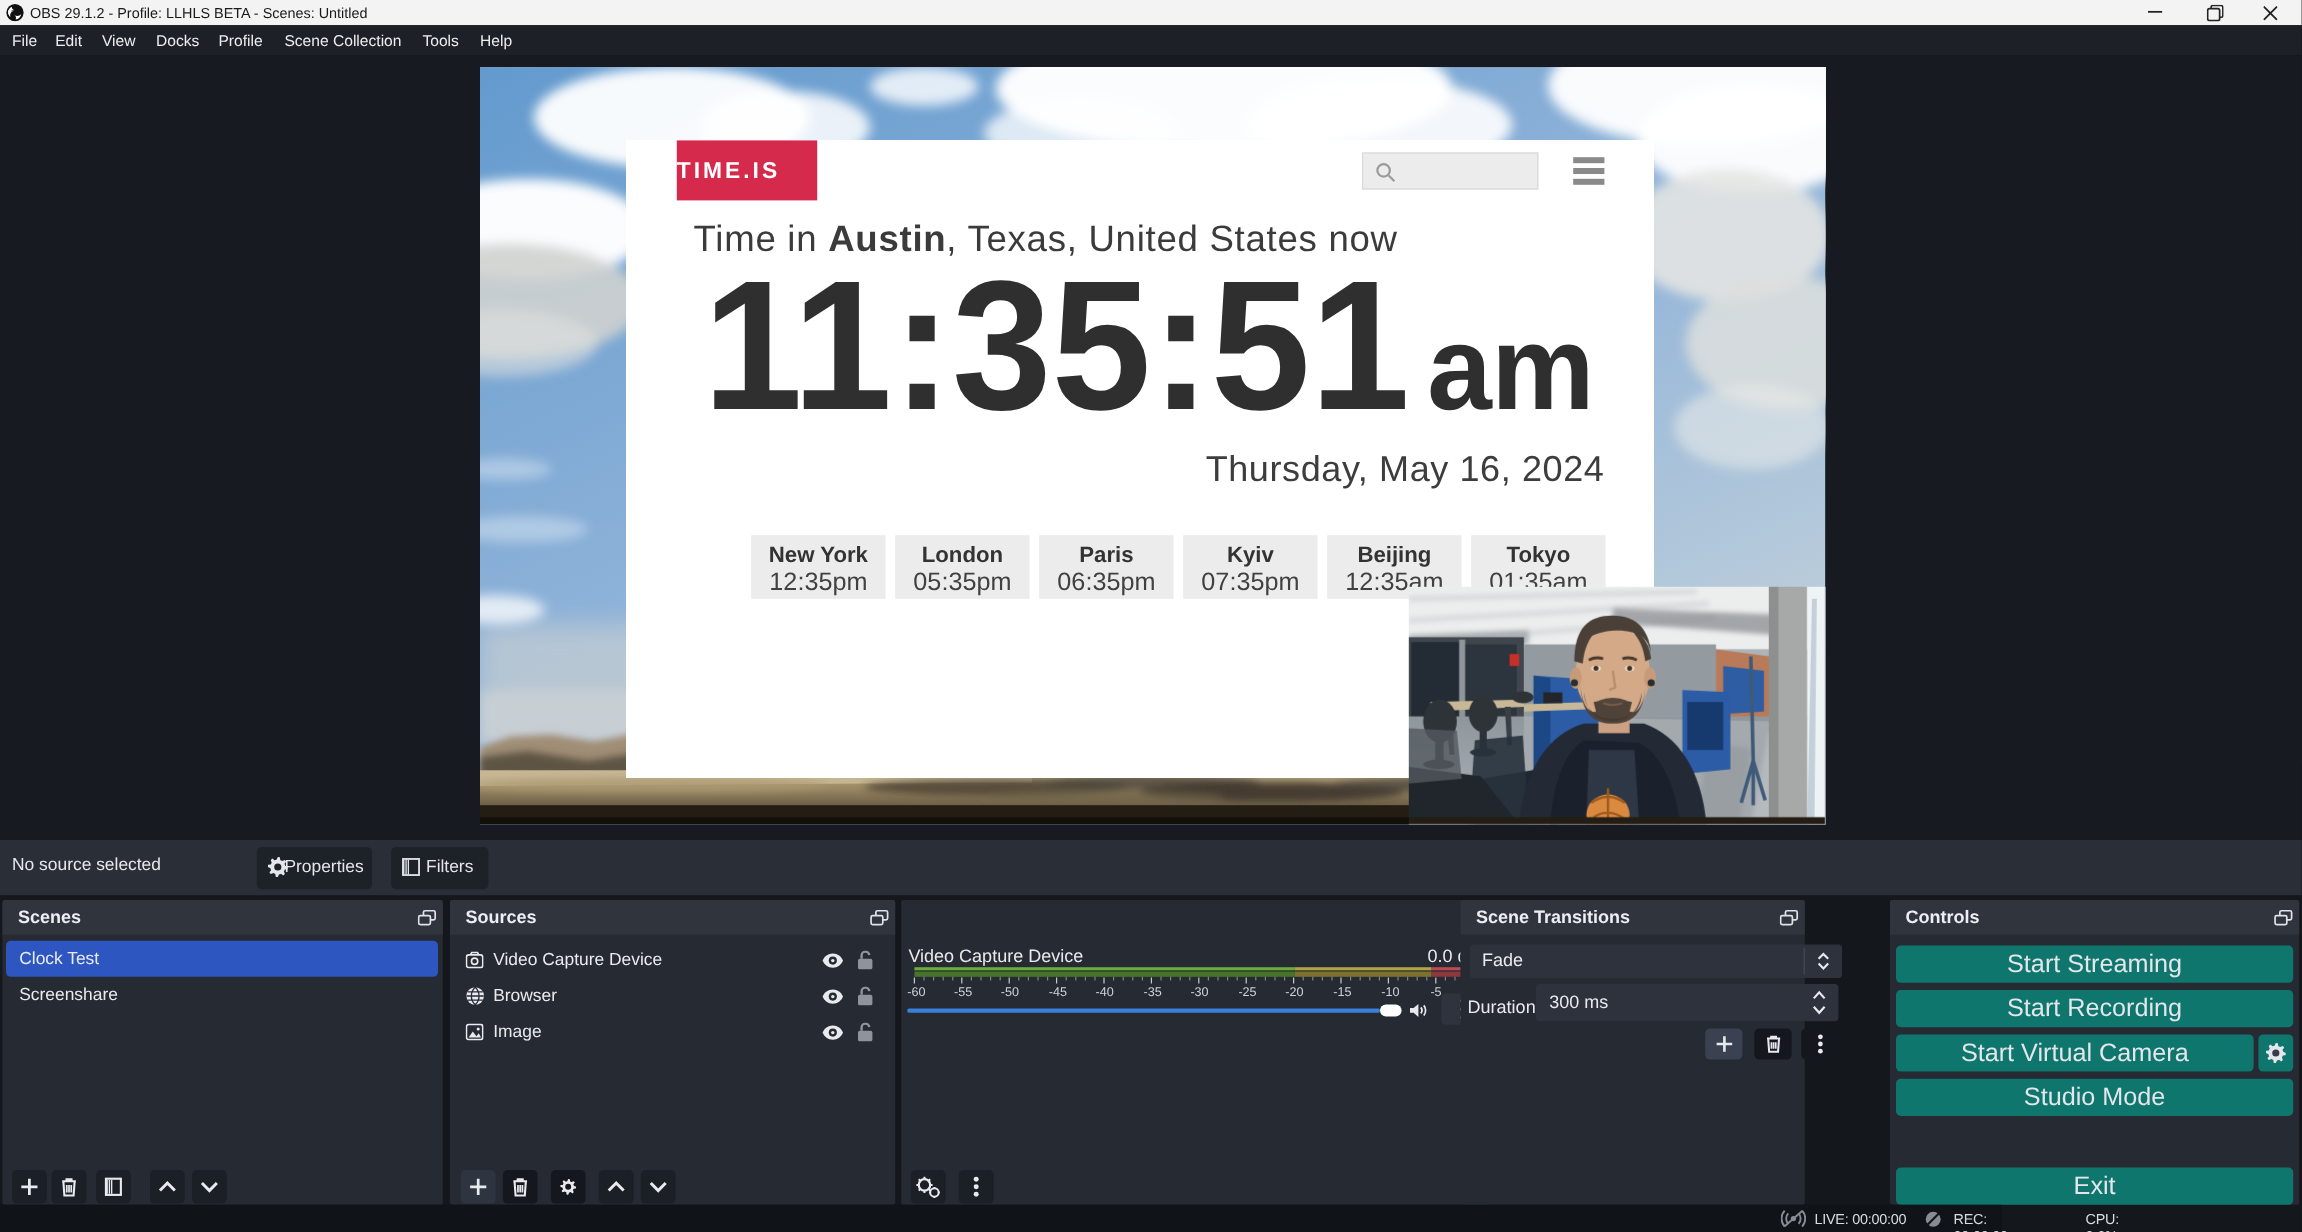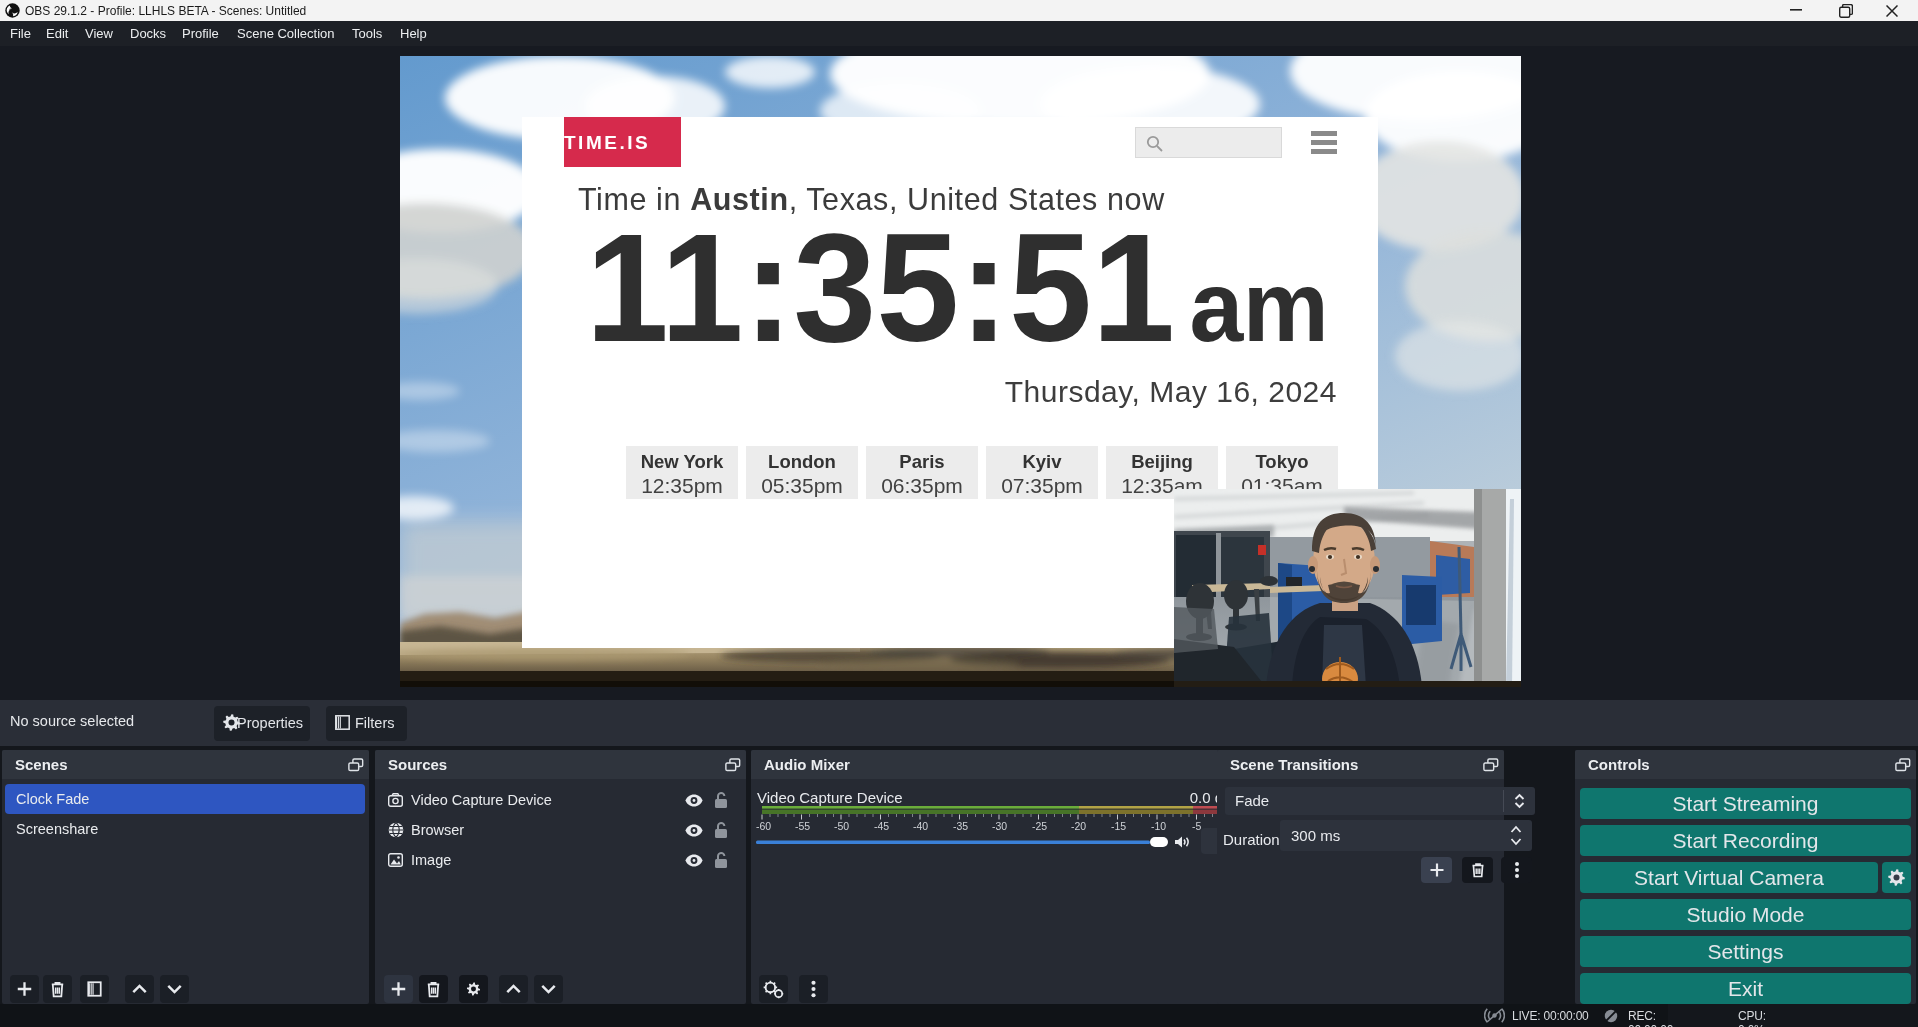--- a/index.html
+++ b/index.html
@@ -355,21 +355,21 @@
         <path d="M1.5 1.5v12M3.4 1.5v12M5.3 1.5v12" stroke="#e3e6ea" stroke-width="1.1"></path>
       </svg>
     Filters</div>
 </div>
 
 <div class="dock" id="dock-scenes" style="left:2px;width:367px">
   <div class="dhead">Scenes<svg class="popout" viewBox="0 0 18 15">
         <rect x="5.5" y="1" width="11" height="8.5" rx="1.5" fill="none" stroke="#dfe3e8" stroke-width="1.6"></rect>
         <rect x="1" y="5.5" width="11" height="8.5" rx="1.5" fill="#2f343d" stroke="#dfe3e8" stroke-width="1.6"></rect>
       </svg></div>
-  <div class="scitem" style="top:34px;background:#2e56c1">Clock Fade</div>
+  <div class="scitem" style="top:34px;background:#2e56c1">Clock Test</div>
   <div class="scitem" style="top:64px">Screenshare</div>
   <div class="tbtn" style="left:8px">
       <svg viewBox="0 0 26 27">
         <path d="M13 7v13M6.5 13.5h13" stroke="#e8eaee" stroke-width="2.2"></path>
       </svg>
     </div>
   <div class="tbtn" style="left:41px">
       <svg viewBox="0 0 26 27">
         <g stroke="#e8eaee" stroke-width="1.7" fill="none">
           <path d="M7.5 9h11M11 9V7.5h4V9"></path>
@@ -479,24 +479,20 @@
       </svg>
     </div>
   <div class="tbtn" style="left:159px">
       <svg viewBox="0 0 26 27">
         <path d="M7 10.5l6 6 6-6" stroke="#e8eaee" stroke-width="2.4" fill="none"></path>
       </svg>
     </div>
 </div>
 
 <div class="dock" id="dock-mixer" style="left:751px;width:491px">
-  <div class="dhead">Audio Mixer<svg class="popout" viewBox="0 0 18 15">
-        <rect x="5.5" y="1" width="11" height="8.5" rx="1.5" fill="none" stroke="#dfe3e8" stroke-width="1.6"></rect>
-        <rect x="1" y="5.5" width="11" height="8.5" rx="1.5" fill="#2f343d" stroke="#dfe3e8" stroke-width="1.6"></rect>
-      </svg></div>
   <div class="abs" style="left:6px;top:39px;font-size:15px;color:#e8eaee">Video Capture Device</div>
   <div class="abs" style="right:9px;top:39px;font-size:15px;color:#e8eaee">0.0 dB</div>
   <svg class="abs" style="left:0;top:55px" width="491" height="30" viewBox="0 0 491 30">
 
     <rect x="11" y="1" width="317" height="2.6" fill="#6aad3a"></rect>
     <rect x="328" y="1" width="114" height="2.6" fill="#b2a345"></rect>
     <rect x="442" y="1" width="43" height="2.6" fill="#bf4c52"></rect>
     <rect x="11" y="4.6" width="317" height="4.4" fill="#477428"></rect>
     <rect x="328" y="4.6" width="114" height="4.4" fill="#7d722c"></rect>
     <rect x="442" y="4.6" width="43" height="4.4" fill="#8c383d"></rect>
@@ -670,21 +666,20 @@
   <div class="cbtn" style="top:38px">Start Streaming</div>
   <div class="cbtn" style="top:75px">Start Recording</div>
   <div class="cbtn" style="top:112px;width:298px">Start Virtual Camera</div>
   <div class="cbtn" style="top:112px;left:307px;width:29px">
     <svg style="position:absolute;left:6px;top:7px" width="17" height="17" viewBox="0 0 17 17">
         <path d="M8.50 0.20 A8.3 8.3 0 0 1 10.28 0.39 L10.52 2.64 A6.2 6.2 0 0 1 12.05 3.41 L14.37 2.63 A8.3 8.3 0 0 1 15.49 4.03 L14.08 5.79 A6.2 6.2 0 0 1 14.60 7.41 L16.80 8.50 A8.3 8.3 0 0 1 16.61 10.28 L14.36 10.52 A6.2 6.2 0 0 1 13.59 12.05 L14.37 14.37 A8.3 8.3 0 0 1 12.97 15.49 L11.21 14.08 A6.2 6.2 0 0 1 9.59 14.60 L8.50 16.80 A8.3 8.3 0 0 1 6.72 16.61 L6.48 14.36 A6.2 6.2 0 0 1 4.95 13.59 L2.63 14.37 A8.3 8.3 0 0 1 1.51 12.97 L2.92 11.21 A6.2 6.2 0 0 1 2.40 9.59 L0.20 8.50 A8.3 8.3 0 0 1 0.39 6.72 L2.64 6.48 A6.2 6.2 0 0 1 3.41 4.95 L2.63 2.63 A8.3 8.3 0 0 1 4.03 1.51 L5.79 2.92 A6.2 6.2 0 0 1 7.41 2.40 Z" fill="#e3e6ea"></path>
         <circle cx="8.5" cy="8.5" r="3" fill="#363b46"></circle>
       </svg>
   </div>
   <div class="cbtn" style="top:149px">Studio Mode</div>
-  <div class="cbtn" style="top:186px">Settings</div>
   <div class="cbtn" style="top:223px">Exit</div>
 </div>
 
 <div id="statusbar">
   <svg class="abs" style="left:1484px;top:4px" width="21" height="15" viewBox="0 0 21 15">
     <g stroke="#878c94" stroke-width="1.6" fill="none">
       <circle cx="10.5" cy="7.5" r="2.2" fill="#878c94" stroke="none"></circle>
       <path d="M6.2 3.2a6.2 6.2 0 0 0 0 8.6M14.8 3.2a6.2 6.2 0 0 1 0 8.6"></path>
       <path d="M3.2 0.8a10 10 0 0 0 0 13.4M17.8 0.8a10 10 0 0 1 0 13.4"></path>
     </g>

